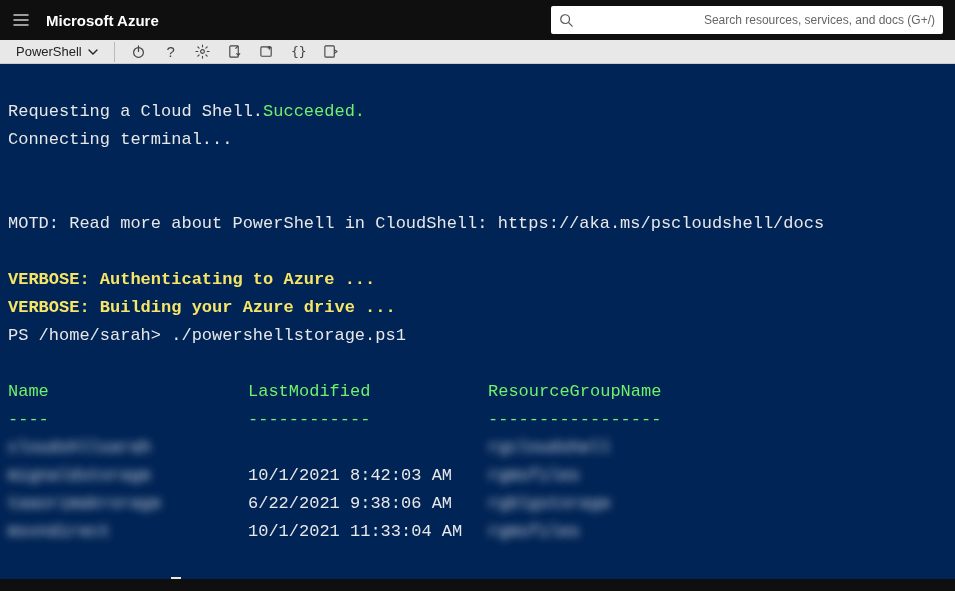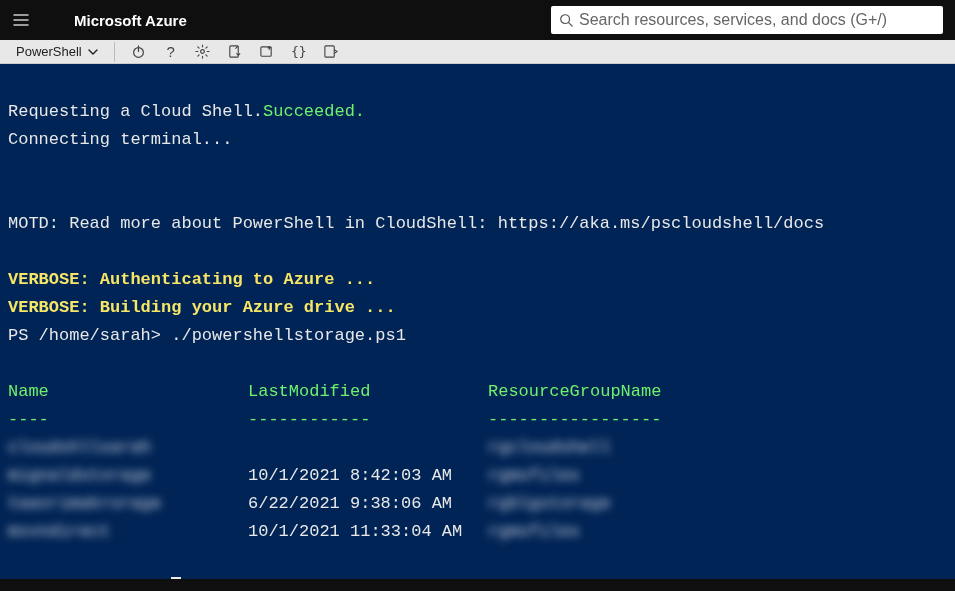--- a/index.html
+++ b/index.html
@@ -24,41 +24,41 @@
       height: 18px;
       cursor: pointer;
       display: flex;
       align-items: center;
       justify-content: center;
     }
     .brand {
       color: #fff;
       font-size: 15px;
       font-weight: 600;
-      margin-left: 28px;
     }
     .search-box {
       margin-left: auto;
       width: 392px;
       height: 28px;
       background: #fff;
       border-radius: 2px;
       display: flex;
       align-items: center;
       padding: 0 8px;
       gap: 6px;
     }
     .search-icon-svg { color: #555; flex-shrink: 0; }
     .search-input {
       border: none;
       outline: none;
       width: 100%;
-      font-size: 16px;
+      font-size: 12px;
       color: #333;
       background: transparent;
+      text-align: right;
     }
     .search-input::placeholder { color: #666; }
 
     .toolbar {
       height: 24px;
       background: #e8e8e8;
       display: flex;
       align-items: center;
       padding: 0 10px;
       gap: 4px;

